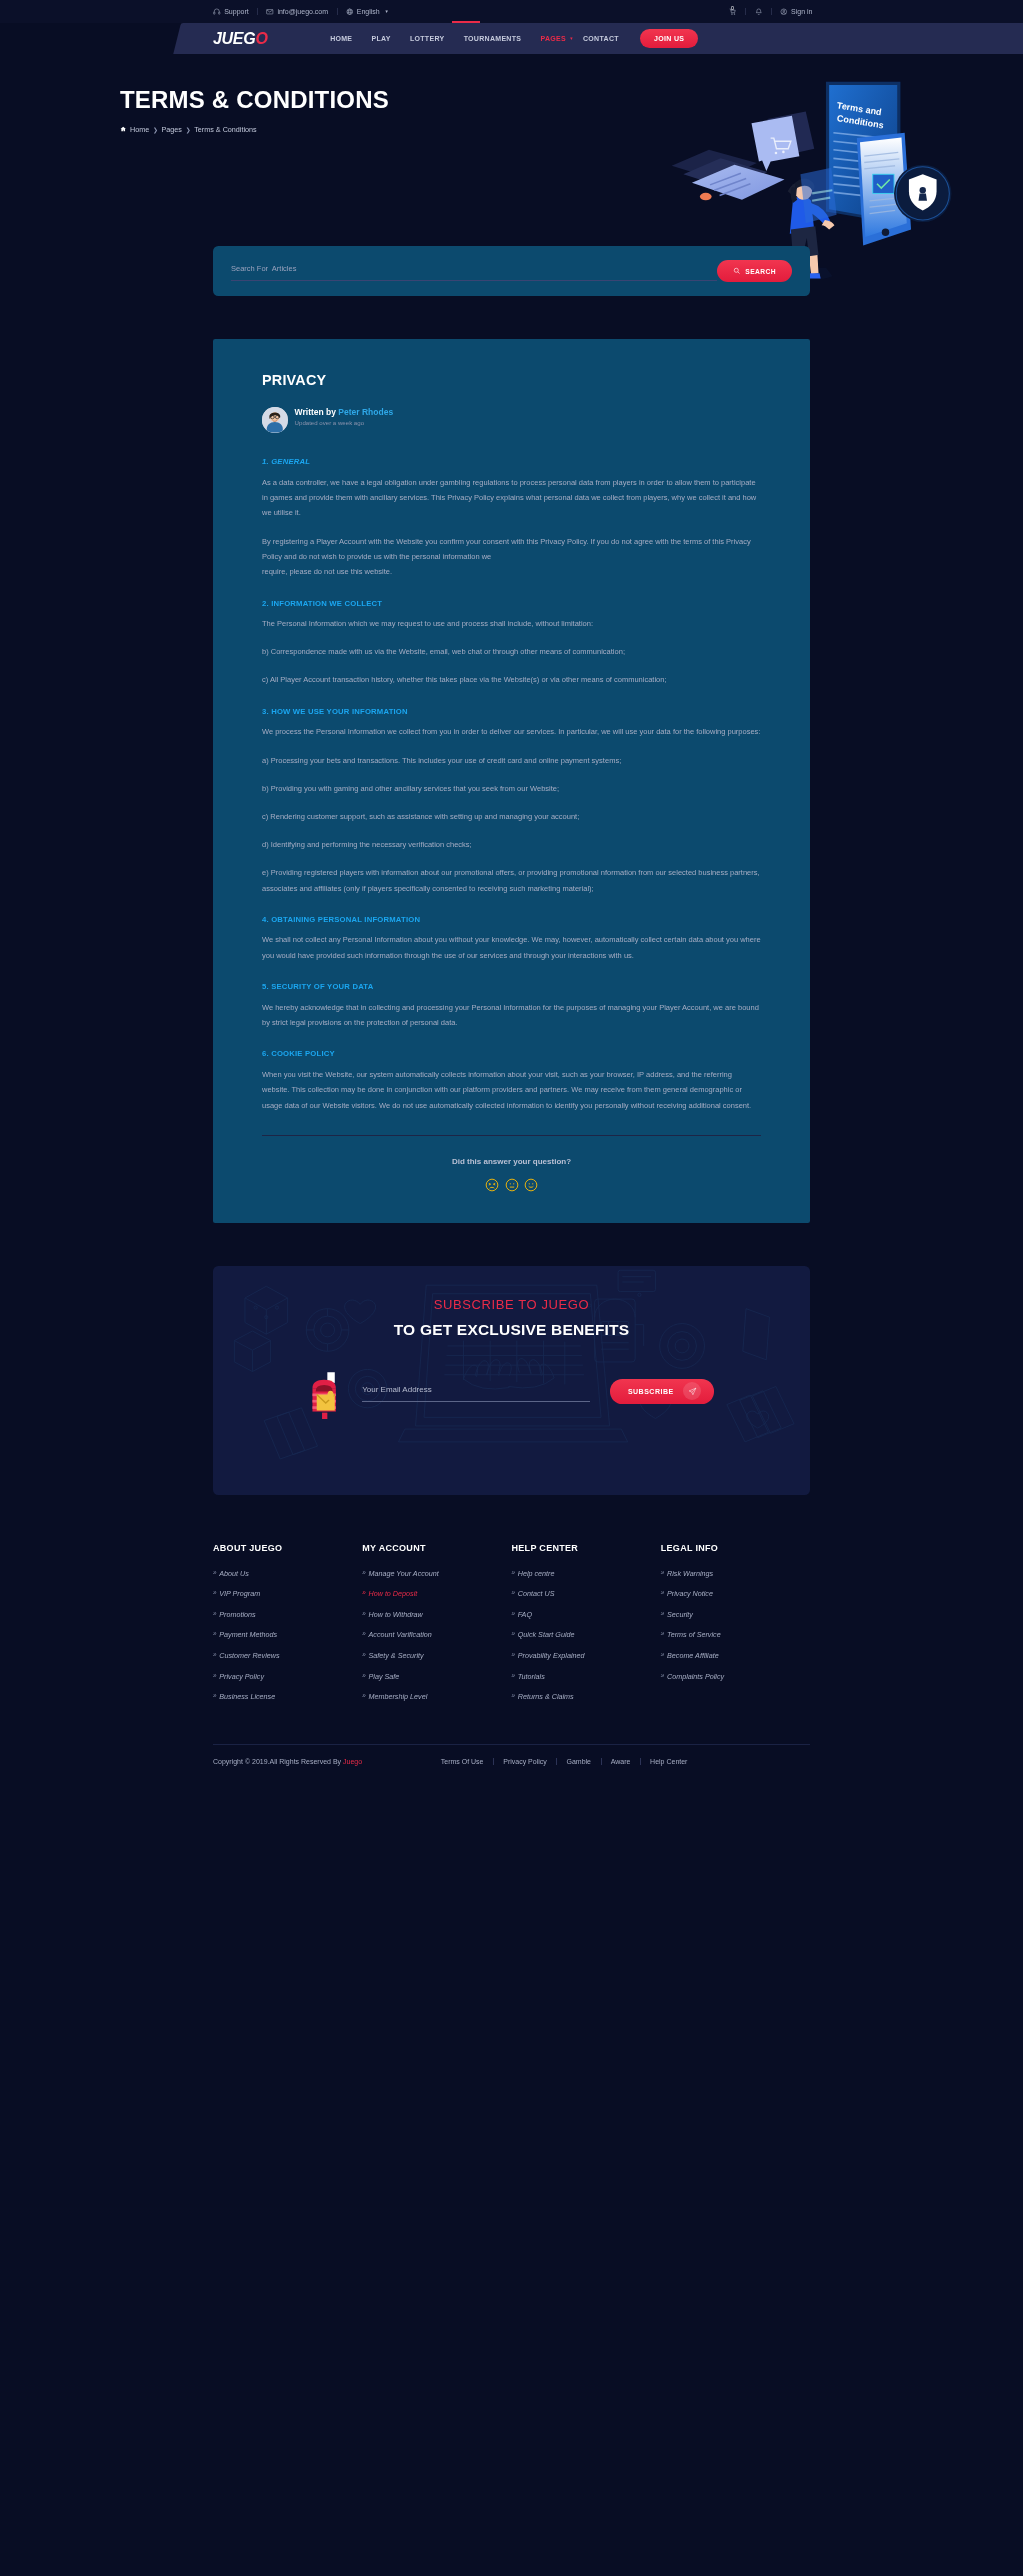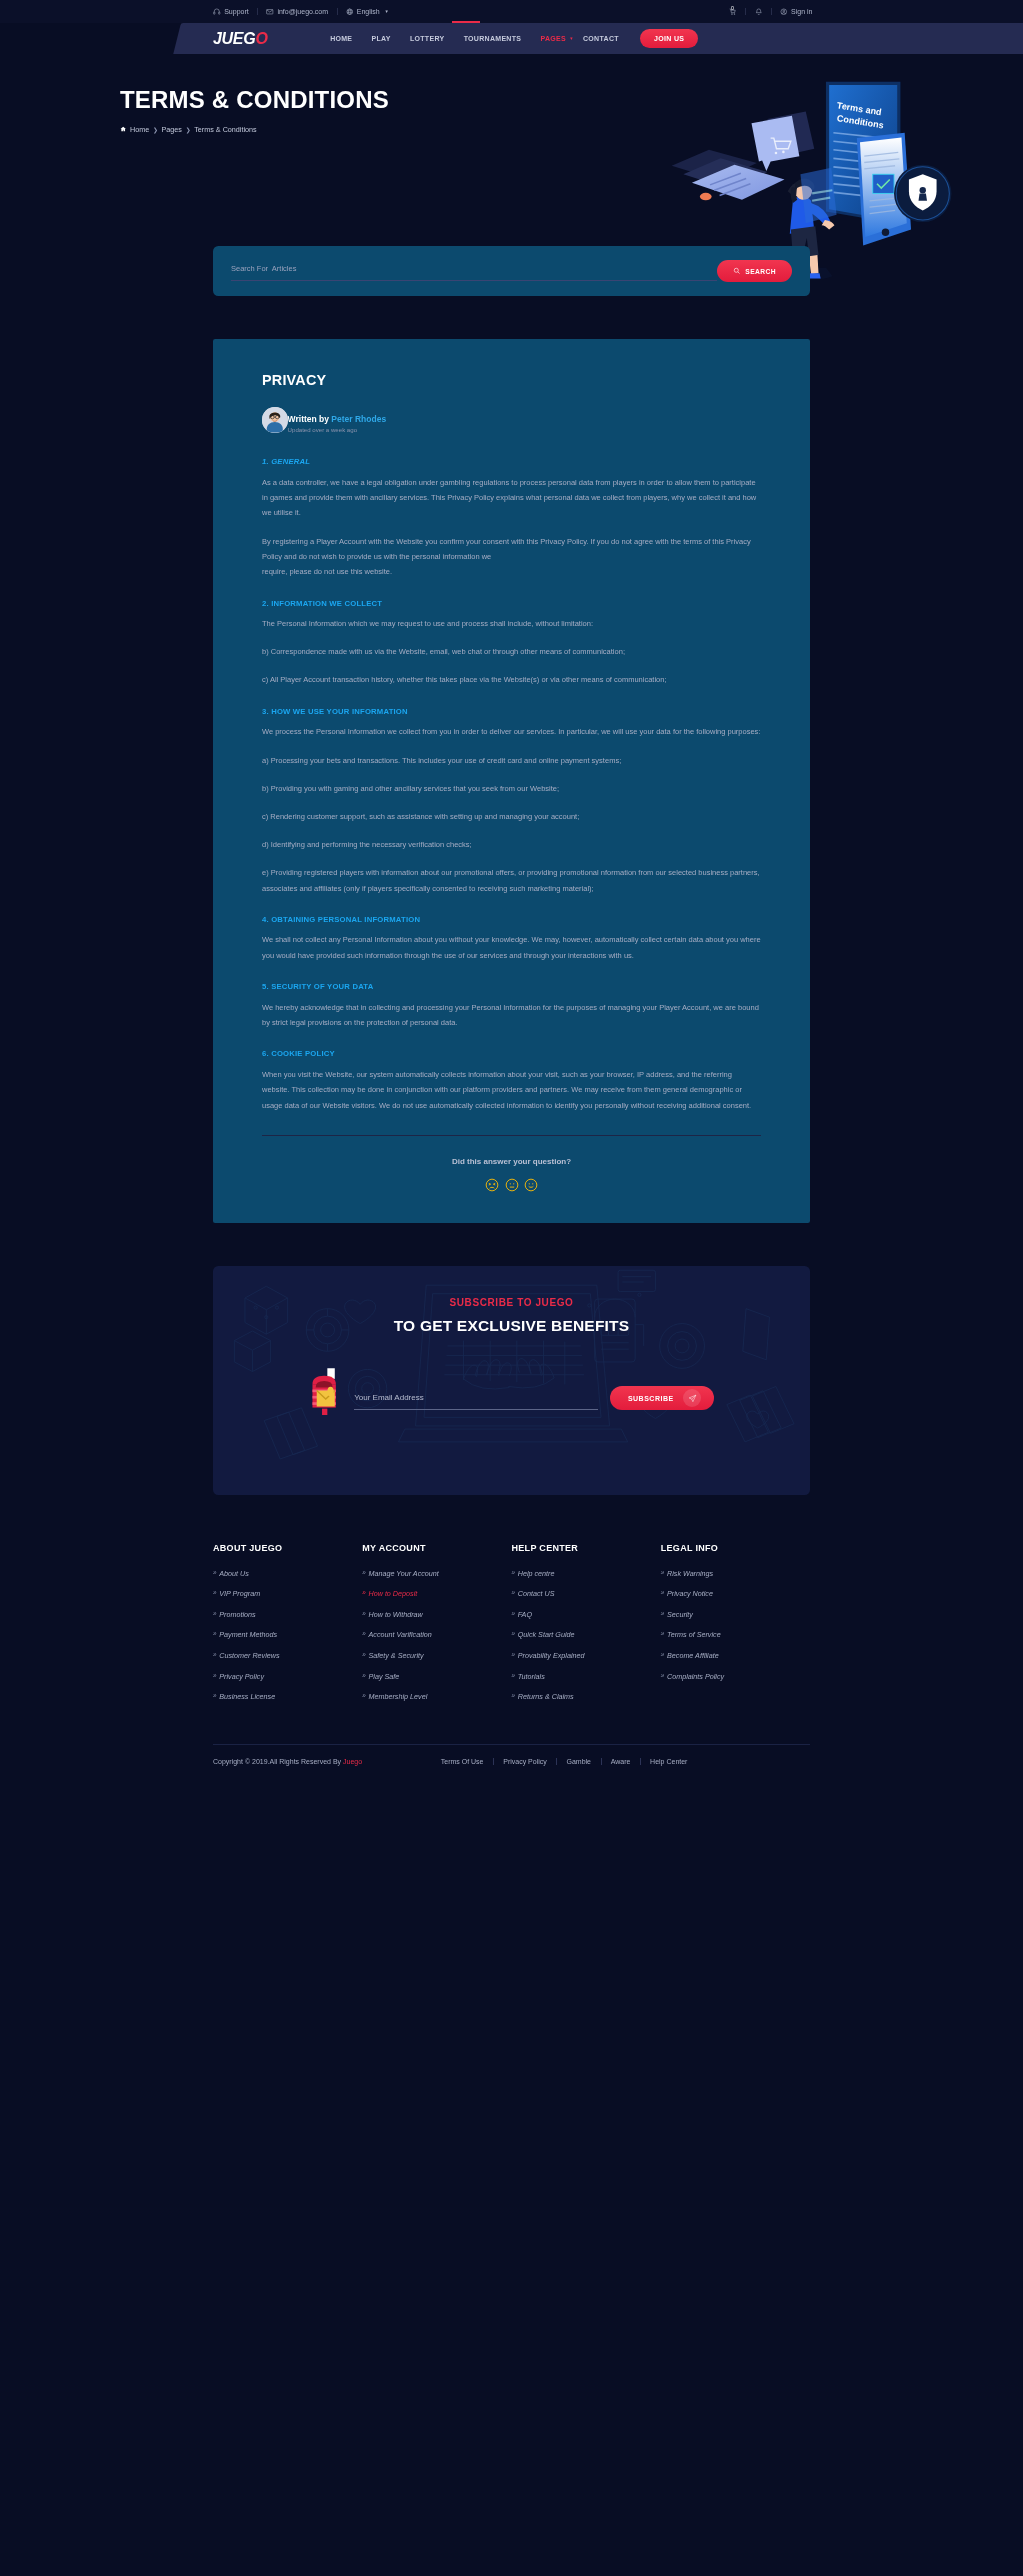--- a/index.html
+++ b/index.html
@@ -91,21 +91,21 @@
     padding:7px 16px; border-radius:11.7px; display:flex; align-items:center; gap:4.8px;
   }
   .searchbtn svg{ width:7.5px; height:7.5px; fill:none; stroke:#fff; stroke-width:2; }
 
   
   .cardwrap{ padding:43px 213px 0; }
   .card{ background:#0c4a6e; border-radius:2.1px; padding:33px 49px 31px; }
   .card h2{
     font-size:14.4px; font-weight:700; color:#fff; letter-spacing:0.2px; margin-bottom:19px;
   }
-  .author{ display:flex; align-items:flex-end; gap:0; margin-bottom:24.5px; }
+  .author{ display:flex; align-items:flex-start; gap:7px; margin-bottom:24.5px; }
   .avatar{
     width:25.6px; height:25.6px; border-radius:50%; flex:none; overflow:hidden;
     background:#cfd6e2; position:relative;
   }
   .author-name{ font-size:8.5px; font-weight:700; color:#fff; }
   .author-name b{ color:#2fa8e8; font-weight:700; }
   .author-sub{ font-size:6.1px; color:#8b93ad; margin-top:2.1px; }
 
   .sec-h{
     font-size:7.7px; font-weight:700; color:#1ba6f0; letter-spacing:0.2px;
@@ -124,27 +124,27 @@
   
   .nlspacer{ height:43px; }
   .newswrap{ padding:0 213px; position:relative; z-index:5; }
   .news{
     background:#121a40; border-radius:5.3px; height:229px; position:relative;
     overflow:hidden; display:flex; flex-direction:column; align-items:center;
     padding-top:31px;
   }
   .news-pattern{ position:absolute; inset:0; opacity:.5; }
   .news h3{
-    font-size:10px; font-weight:700; color:#ea2b48; letter-spacing:0.6px; z-index:2;
+    font-size:13px; font-weight:400; color:#ea2b48; letter-spacing:0.6px; z-index:2;
   }
   .news h4{
     font-size:15.5px; font-weight:700; color:#fff; letter-spacing:0.2px; margin-top:9.6px; z-index:2;
   }
   .news-form{
-    margin-top:29px; display:flex; align-items:flex-end; gap:0; z-index:2;
+    margin-top:29px; display:flex; align-items:center; gap:8px; z-index:2;
     width:405px; position:relative;
   }
   .mailbox{ width:42px; height:46px; flex:none; margin-right:3.2px; position:relative; }
   .nl-field{ flex:1; position:relative; }
   .nl-field input{
     width:100%; background:transparent; border:none; outline:none;
     color:#b6bccf; font-size:8px; font-family:inherit;
     padding:4.3px 0 7.5px 0; border-bottom:0.5px solid #5c6588;
   }
   .nl-field input::placeholder{ color:#b6bccf; }

